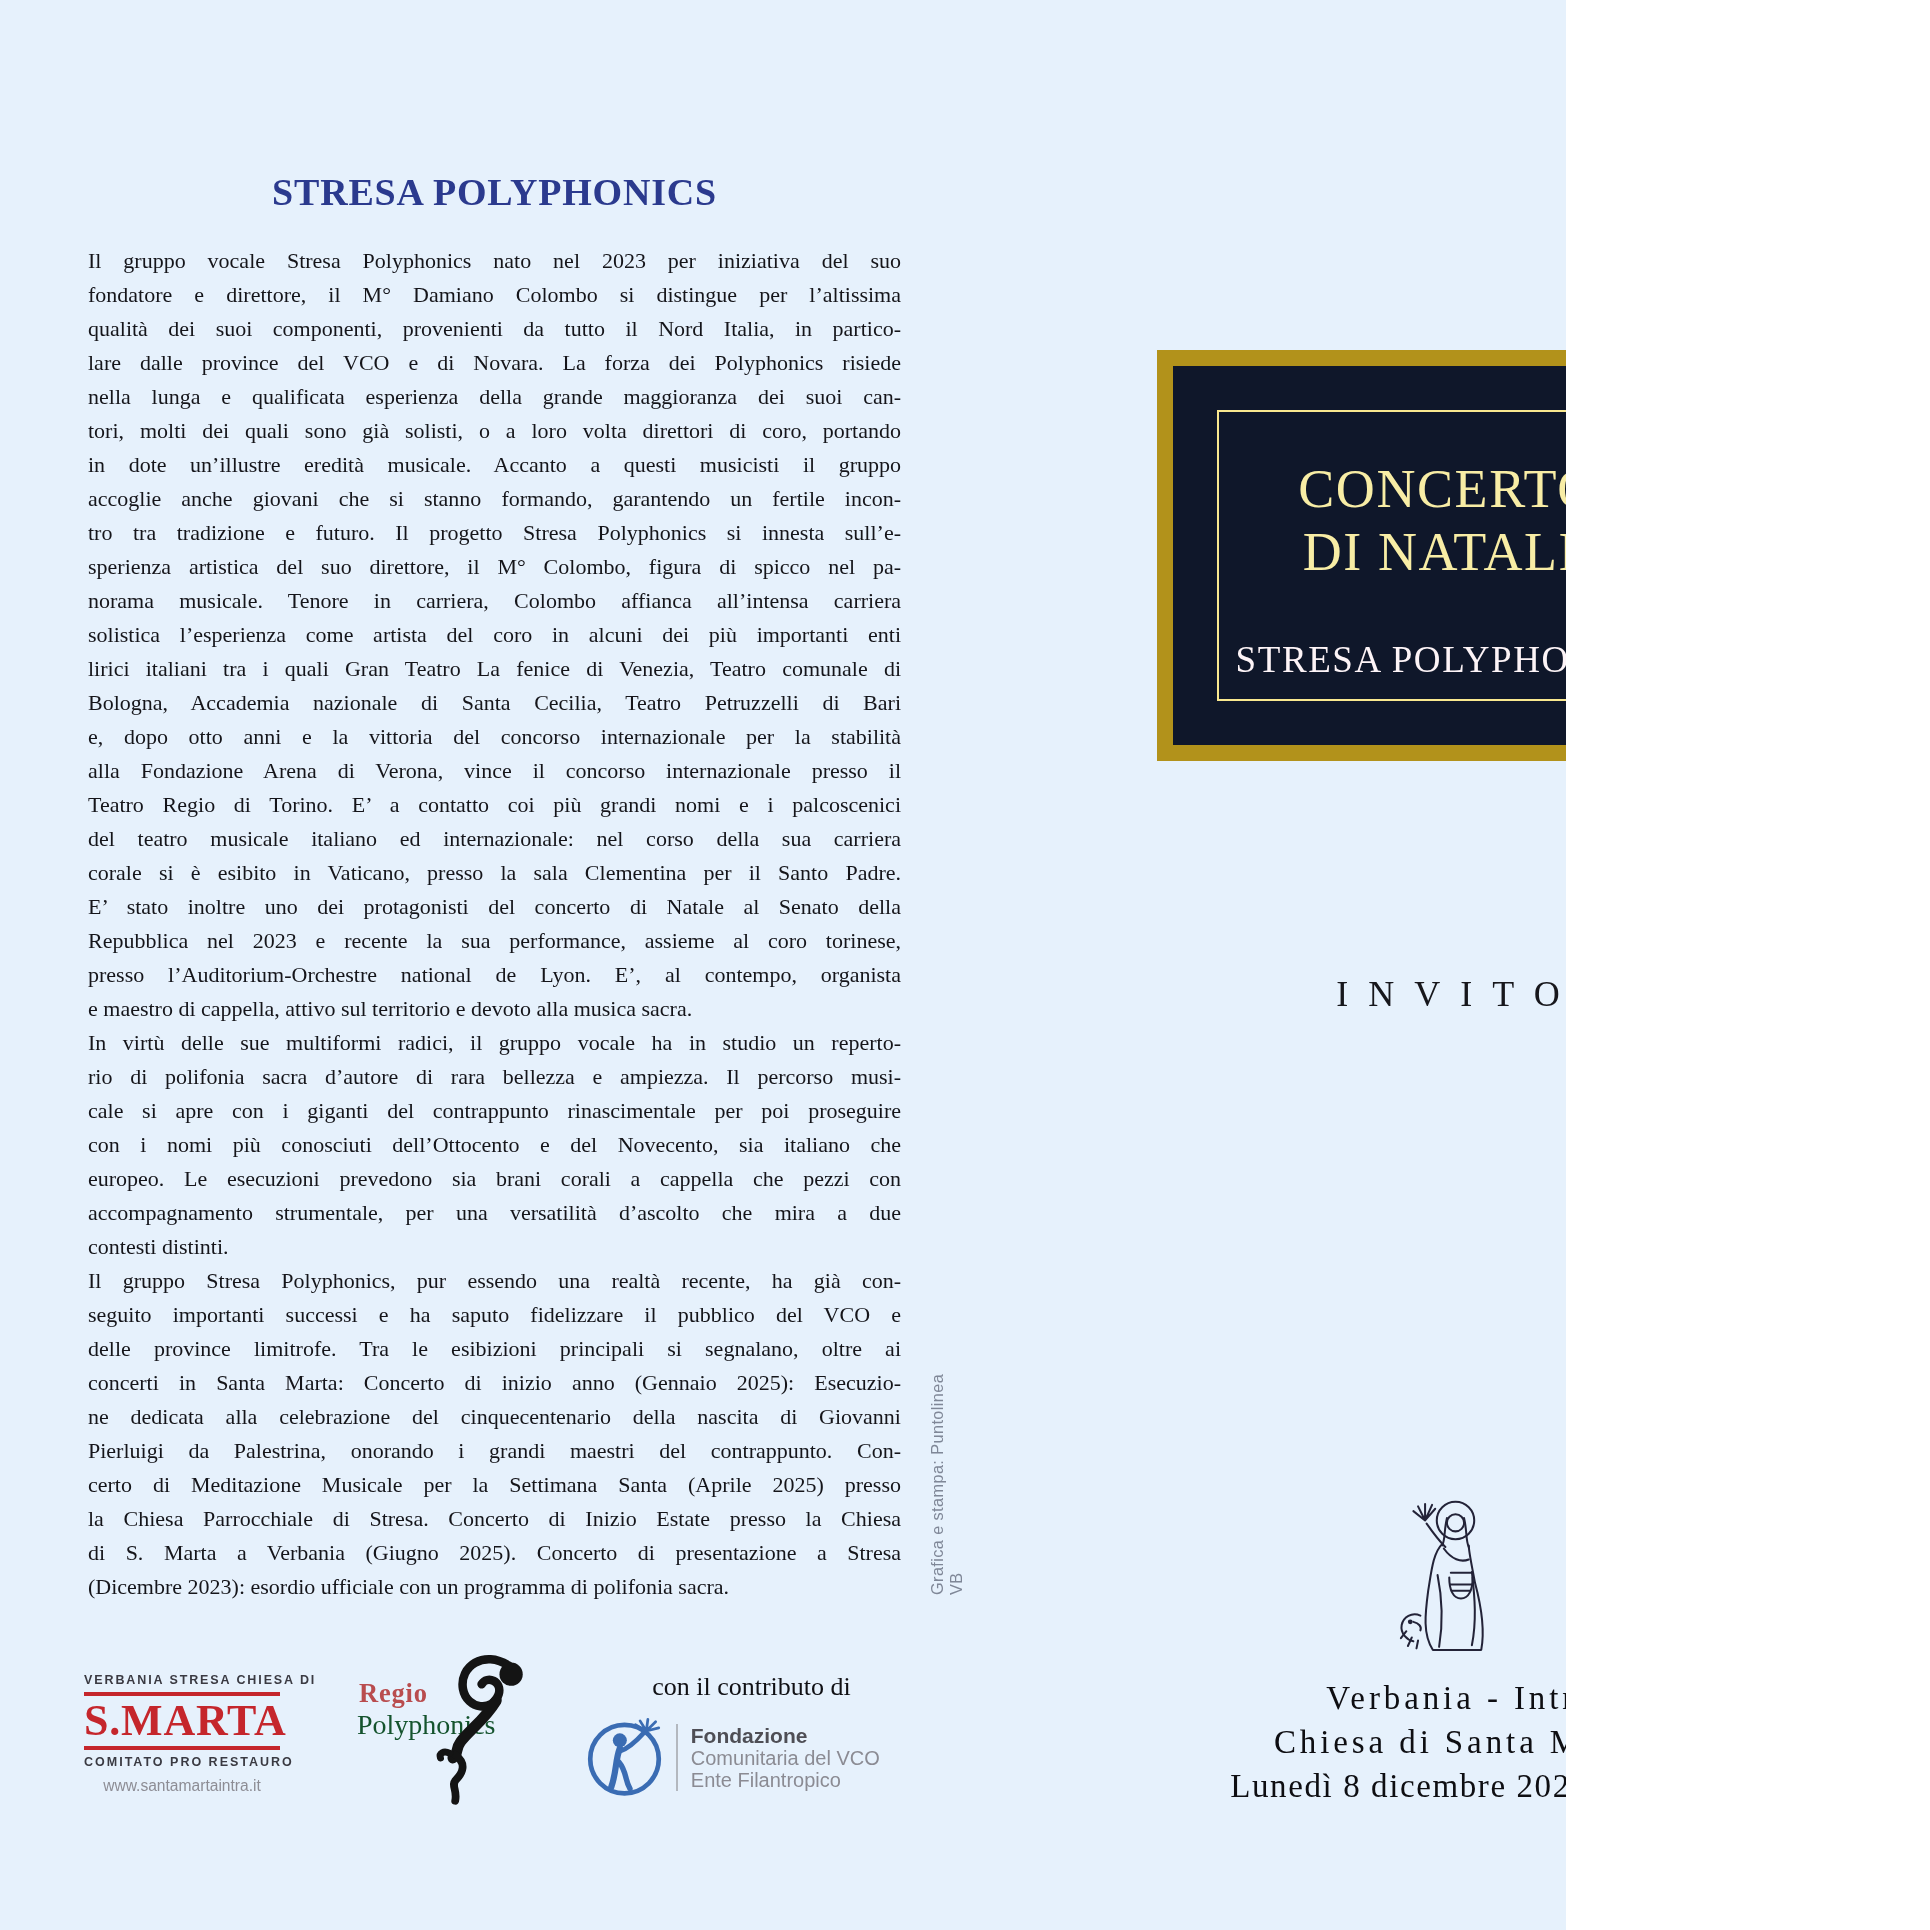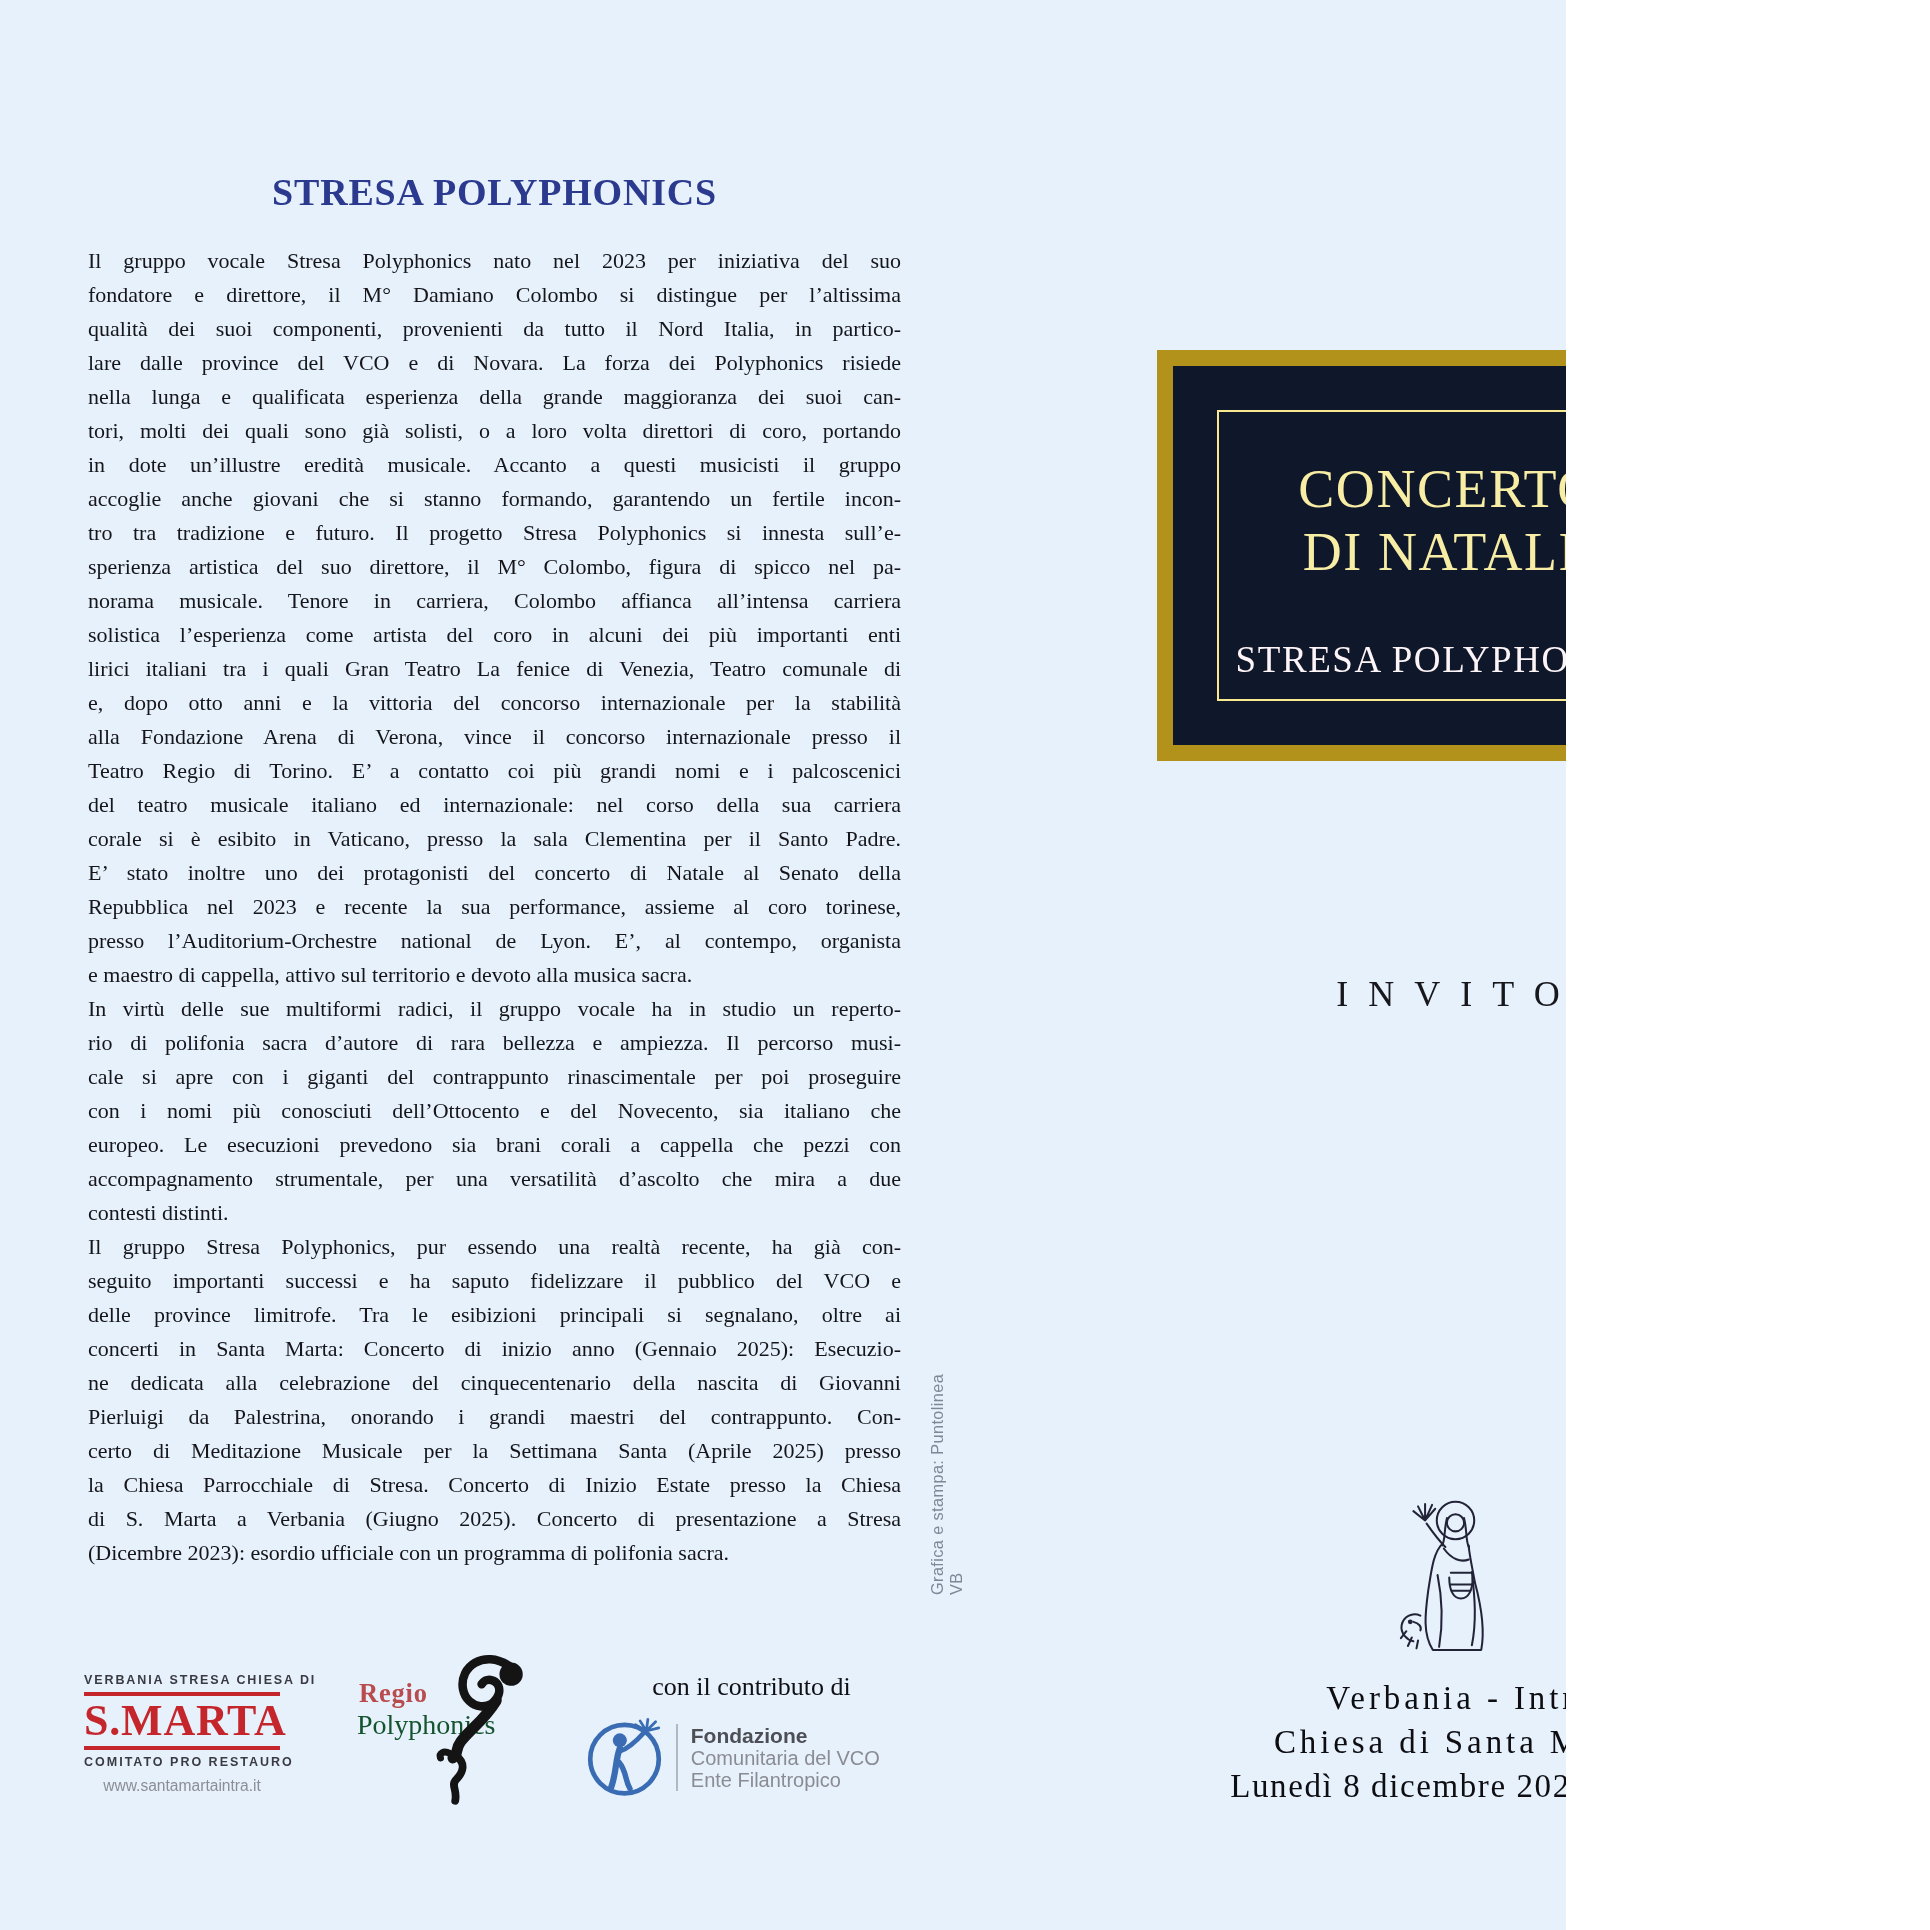--- a/index.html
+++ b/index.html
@@ -78,20 +78,21 @@
         <div class="tline">lare dalle province del VCO e di Novara. La forza dei Polyphonics risiede</div>
         <div class="tline">nella lunga e qualificata esperienza della grande maggioranza dei suoi can-</div>
         <div class="tline">tori, molti dei quali sono già solisti, o a loro volta direttori di coro, portando</div>
         <div class="tline">in dote un’illustre eredità musicale. Accanto a questi musicisti il gruppo</div>
         <div class="tline">accoglie anche giovani che si stanno formando, garantendo un fertile incon-</div>
         <div class="tline">tro tra tradizione e futuro. Il progetto Stresa Polyphonics si innesta sull’e-</div>
         <div class="tline">sperienza artistica del suo direttore, il M° Colombo, figura di spicco nel pa-</div>
         <div class="tline">norama musicale. Tenore in carriera, Colombo affianca all’intensa carriera</div>
         <div class="tline">solistica l’esperienza come artista del coro in alcuni dei più importanti enti</div>
         <div class="tline">lirici italiani tra i quali Gran Teatro La fenice di Venezia, Teatro comunale di</div>
+        <div class="tline">Bologna, Accademia nazionale di Santa Cecilia, Teatro Petruzzelli di Bari</div>
         <div class="tline">e, dopo otto anni e la vittoria del concorso internazionale per la stabilità</div>
         <div class="tline">alla Fondazione Arena di Verona, vince il concorso internazionale presso il</div>
         <div class="tline">Teatro Regio di Torino. E’ a contatto coi più grandi nomi e i palcoscenici</div>
         <div class="tline">del teatro musicale italiano ed internazionale: nel corso della sua carriera</div>
         <div class="tline">corale si è esibito in Vaticano, presso la sala Clementina per il Santo Padre.</div>
         <div class="tline">E’ stato inoltre uno dei protagonisti del concerto di Natale al Senato della</div>
         <div class="tline">Repubblica nel 2023 e recente la sua performance, assieme al coro torinese,</div>
         <div class="tline">presso l’Auditorium-Orchestre national de Lyon. E’, al contempo, organista</div>
         <div class="tline tline-last">e maestro di cappella, attivo sul territorio e devoto alla musica sacra.</div>
         <div class="tline">In virtù delle sue multiformi radici, il gruppo vocale ha in studio un reperto-</div>

